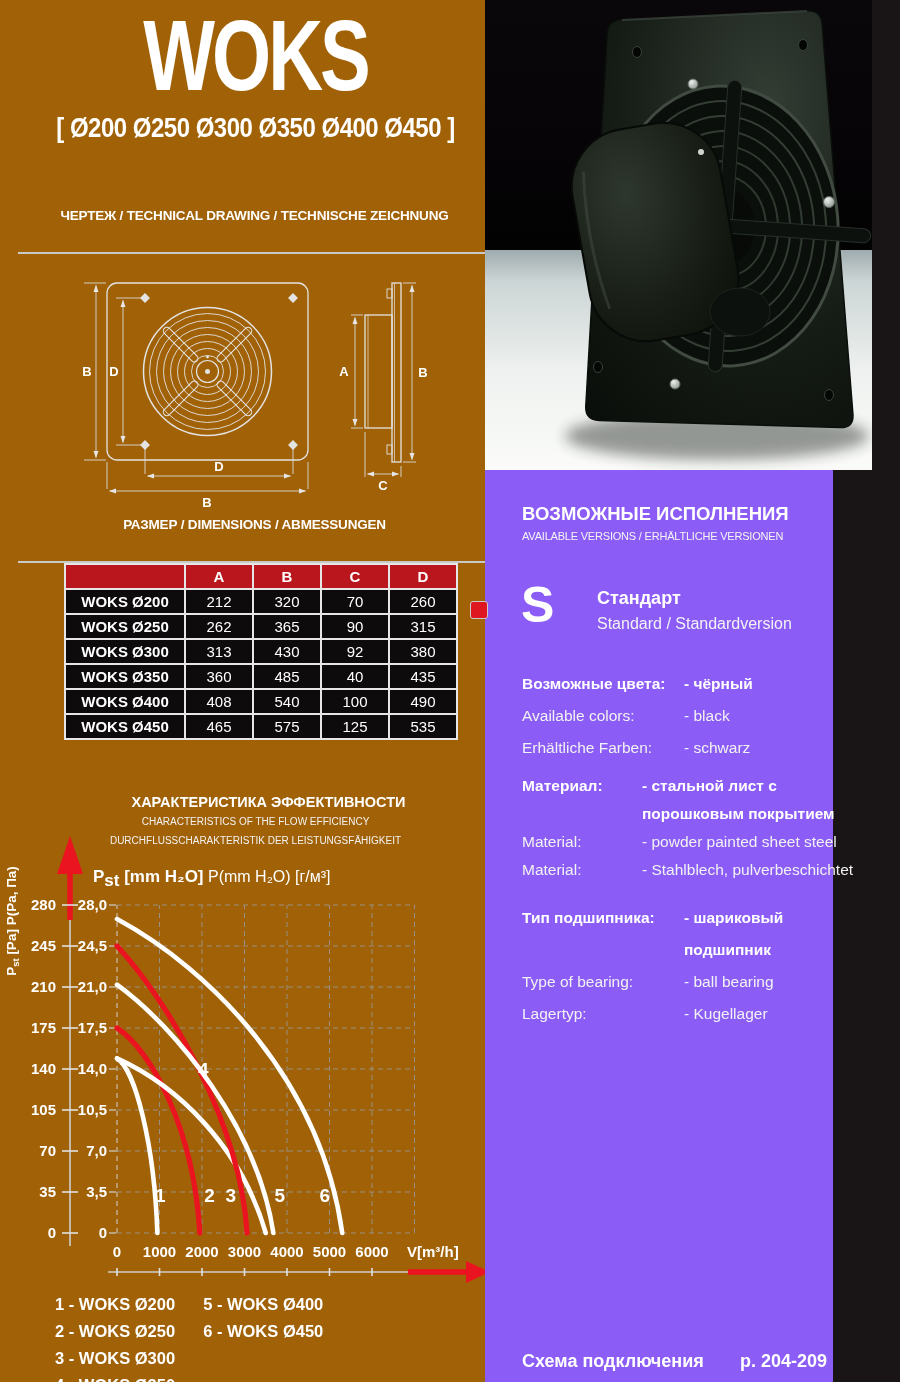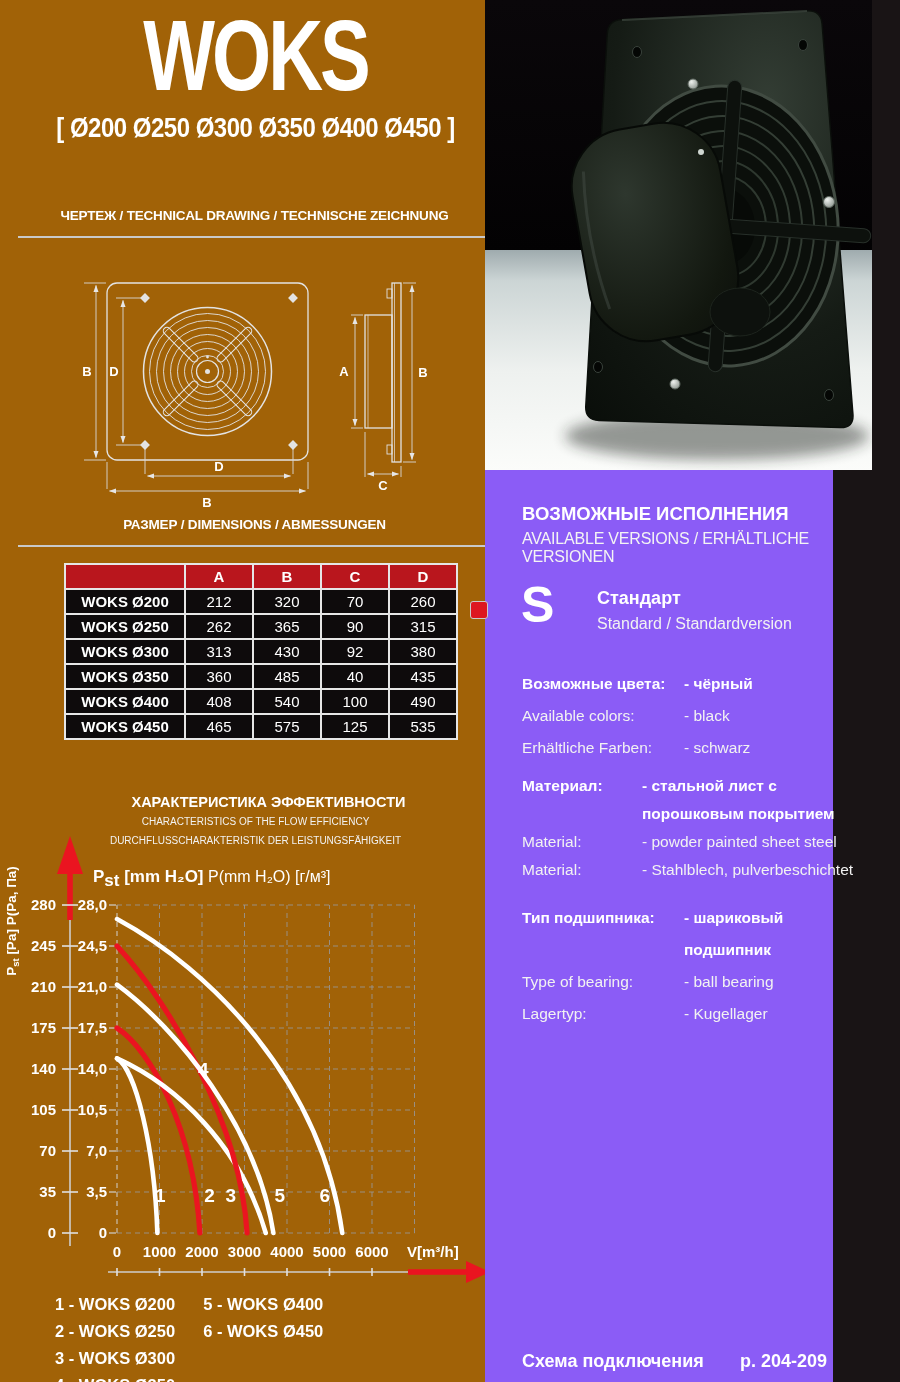--- a/index.html
+++ b/index.html
@@ -11,21 +11,21 @@
 
   
   .woks-title{position:absolute;top:6px;left:0;width:511px;text-align:center;
       font-size:76px;font-weight:900;letter-spacing:-3px;line-height:76px;
       transform:scaleY(1.32);transform-origin:center top;}
   .woks-subtitle{position:absolute;top:112px;left:0;width:511px;text-align:center;
       font-size:24px;font-weight:bold;letter-spacing:-0.5px;
       transform:scaleY(1.12);transform-origin:center top;}
   .sec-head{position:absolute;left:18px;width:473px;text-align:center;color:#fff;
       font-weight:bold;font-size:13.5px;letter-spacing:-0.2px;
-      border-bottom:2px solid #c9c9c9;padding-bottom:13px;}
+      border-bottom:2px solid #c9c9c9;padding-bottom:29px;}
   .sec-head.drawing{top:208px;}
   .sec-head.dimensions{top:517px;}
 
   .drawing-svg{position:absolute;left:0;top:255px;}
 
   table.dim-table{position:absolute;left:64px;top:563px;border-collapse:collapse;}
   .dim-table th,.dim-table td{border:2px solid #e6e6e6;background:#0e0b0c;color:#fff;
       height:23px;padding:0 4px;text-align:center;font-size:15px;}
   .dim-table thead th{background:#b9161d;font-weight:bold;}
   .dim-table td.model{width:110px;font-weight:bold;}
@@ -45,21 +45,21 @@
   .tick-x{font-size:15px;font-weight:bold;}
   .curve-num{font-size:19px;font-weight:bold;}
   .axis-header-bold{font-size:17px;font-weight:bold;}
   .axis-header-reg{font-size:16px;}
   .rot-label{font-size:13.5px;font-weight:bold;}
   .dim-label{font-size:13px;font-weight:bold;fill:#fff;}
 
   
   .photo-wrap{position:absolute;left:0;top:0;width:387px;height:470px;}
   .versions-h1{position:absolute;left:37px;top:503px;font-size:18.5px;font-weight:bold;}
-  .versions-h2{position:absolute;left:37px;top:530px;font-size:16px;letter-spacing:-0.2px;color:#f4f4f4;}
+  .versions-h2{position:absolute;left:37px;top:530px;font-size:11px;letter-spacing:-0.2px;color:#f4f4f4;text-align:right;}
   .s-bullet{position:absolute;left:-15px;top:601px;width:16px;height:16px;background:#dd1620;
       border:1px solid #c9c9c9;border-radius:3px;}
   .s-letter{position:absolute;left:36px;top:576px;font-size:50px;font-weight:900;line-height:58px;}
   .s-text{position:absolute;left:112px;top:585px;line-height:26px;}
   .s-text .t1{font-size:18px;font-weight:bold;}
   .s-text .t2{font-size:16px;color:#f2f2f2;}
 
   .spec-block{position:absolute;left:37px;width:345px;}
   .spec-colors{top:668px;}
   .spec-material{top:772px;}

